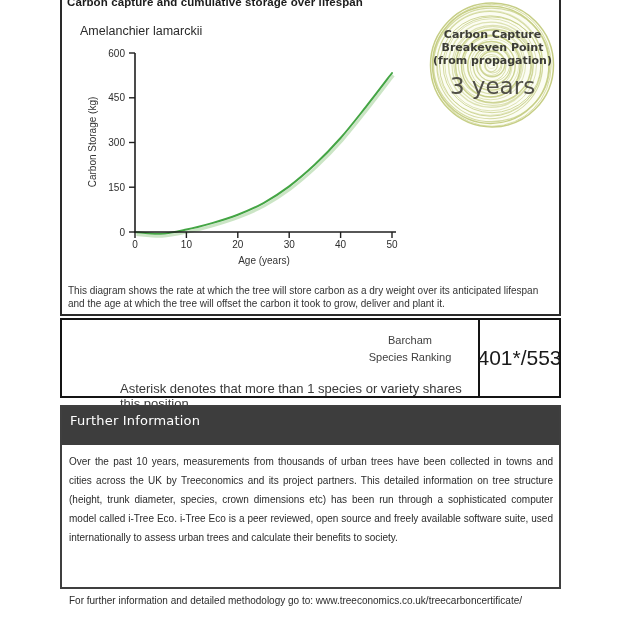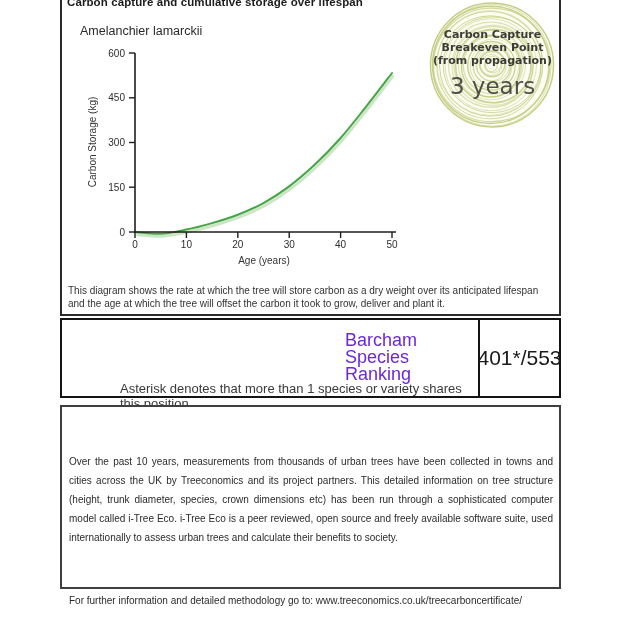--- a/index.html
+++ b/index.html
@@ -30,22 +30,22 @@
     font-family:"DejaVu Sans", sans-serif; font-size:23px; font-weight:400;
     color:#504f47; }
 
   .description { left:8px; top:284px; width:489px; font-size:10px; line-height:13px;
     color:#333; font-family:"Liberation Sans", sans-serif; }
 
   
   .rank-box { left:0; top:318px; width:501px; height:80px; border:2px solid #141414;
     background:#fff; }
   .rank-divider { left:418px; top:318px; width:2px; height:80px; background:#141414; }
-  .rank-label { left:285px; top:332px; width:130px; font-size:18px; line-height:17px;
-    color:#6d28d9; }
+  .rank-label { left:285px; top:332px; width:130px; font-size:11px; line-height:17px;
+    color:#404040;text-align:center; }
   .rank-value { left:422px; top:318px; width:75px; height:80px; display:flex;
     align-items:center; justify-content:center; font-size:21px; color:#1a1a1a; }
   .rank-note { left:60px; top:381px; width:355px; text-align:left; font-size:13px;
     color:#3a3a3a; }
 
   
   .further-box { left:0; top:405px; width:501px; height:184px; border:2px solid #3f3f3f;
     background:#fff; }
   .further-header { left:2px; top:407px; width:497px; height:38px; background:#3d3d3d; }
   .further-header-text { position:absolute; left:8px; top:6px; color:#ffffff;
@@ -152,16 +152,19 @@
   <div class="abs rank-box"></div>
   <div class="abs rank-divider"></div>
   <div class="abs rank-label">
     <div>Barcham</div>
     <div>Species Ranking</div>
   </div>
   <div class="abs rank-value">401*/553</div>
   <div class="abs rank-note">Asterisk denotes that more than 1 species or variety shares this position</div>
 
   <div class="abs further-box"></div>
+  <div class="abs further-header">
+    <span class="further-header-text">Further Information</span>
+  </div>
   <div class="abs further-paragraph">Over the past 10 years, measurements from thousands of urban trees have been collected in towns and cities across the UK by Treeconomics and its project partners. This detailed information on tree structure (height, trunk diameter, species, crown dimensions etc) has been run through a sophisticated computer model called i-Tree Eco. i-Tree Eco is a peer reviewed, open source and freely available software suite, used internationally to assess urban trees and calculate their benefits to society.</div>
   <div class="abs further-link">For further information and detailed methodology go to: www.treeconomics.co.uk/treecarboncertificate/</div>
 
 </div>
 
 </body></html>

